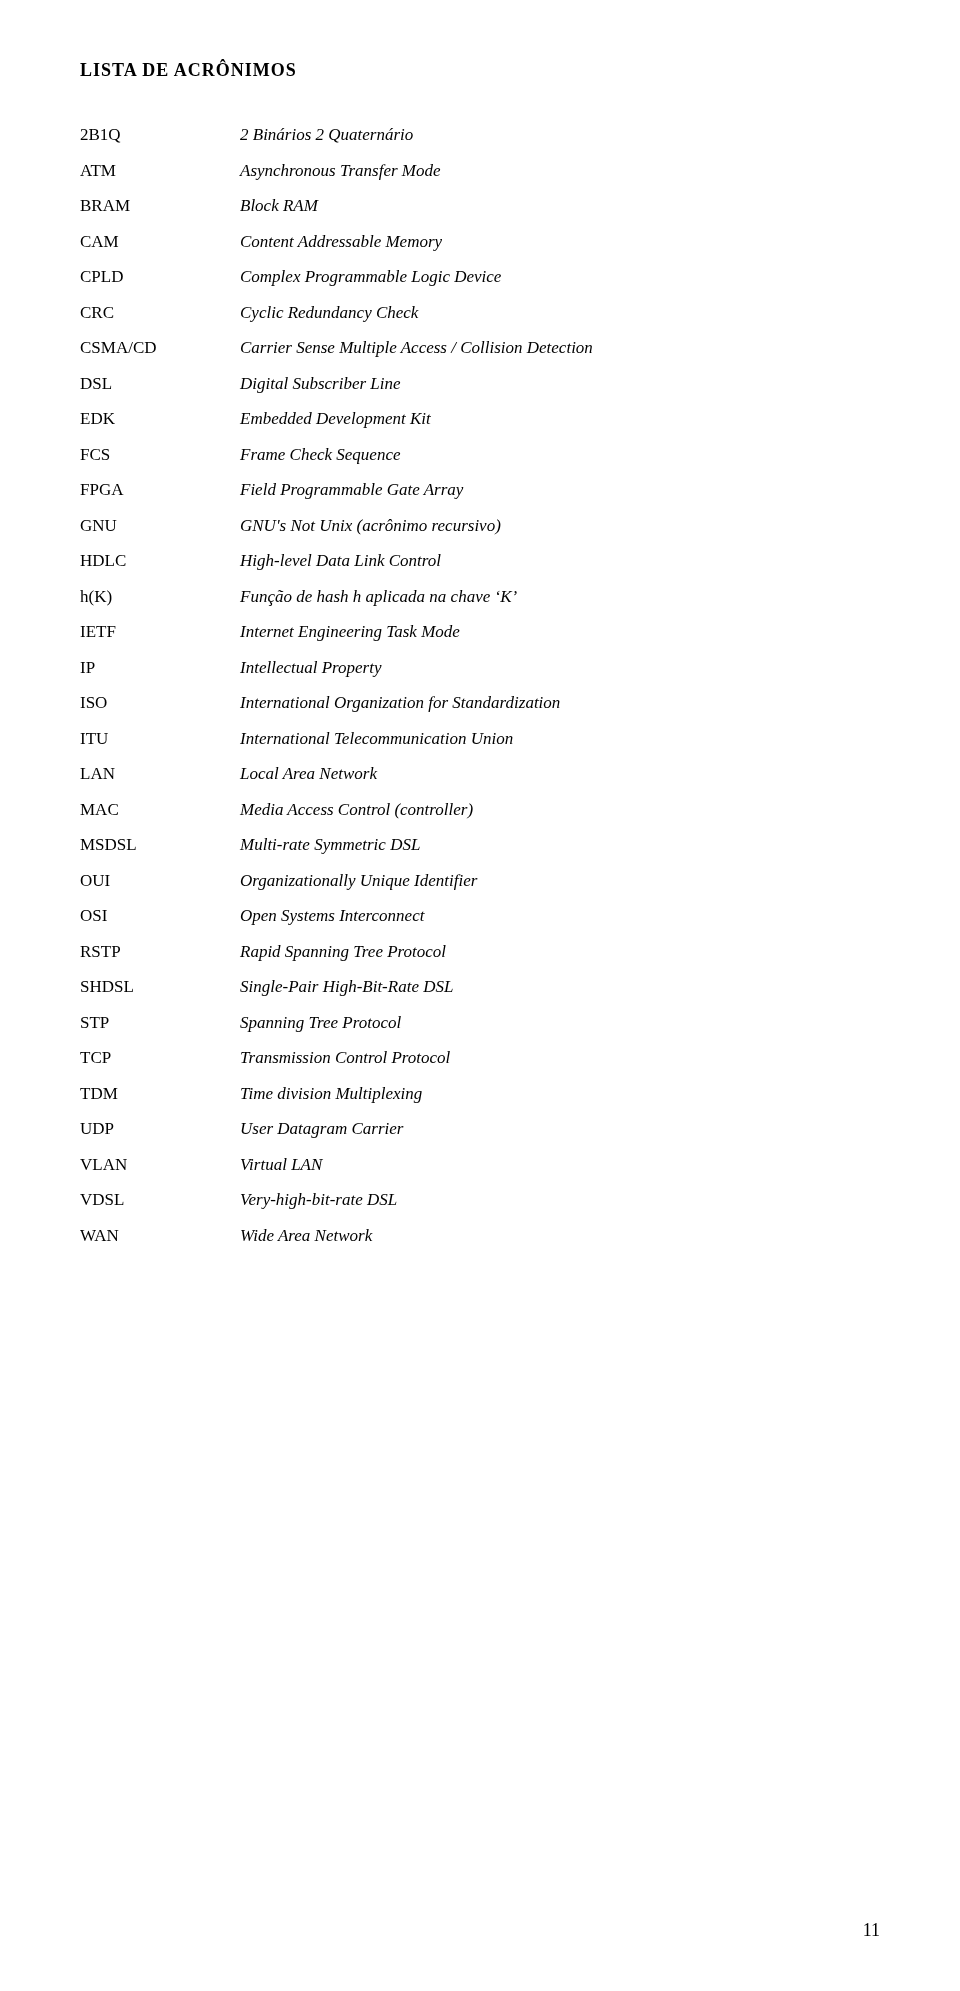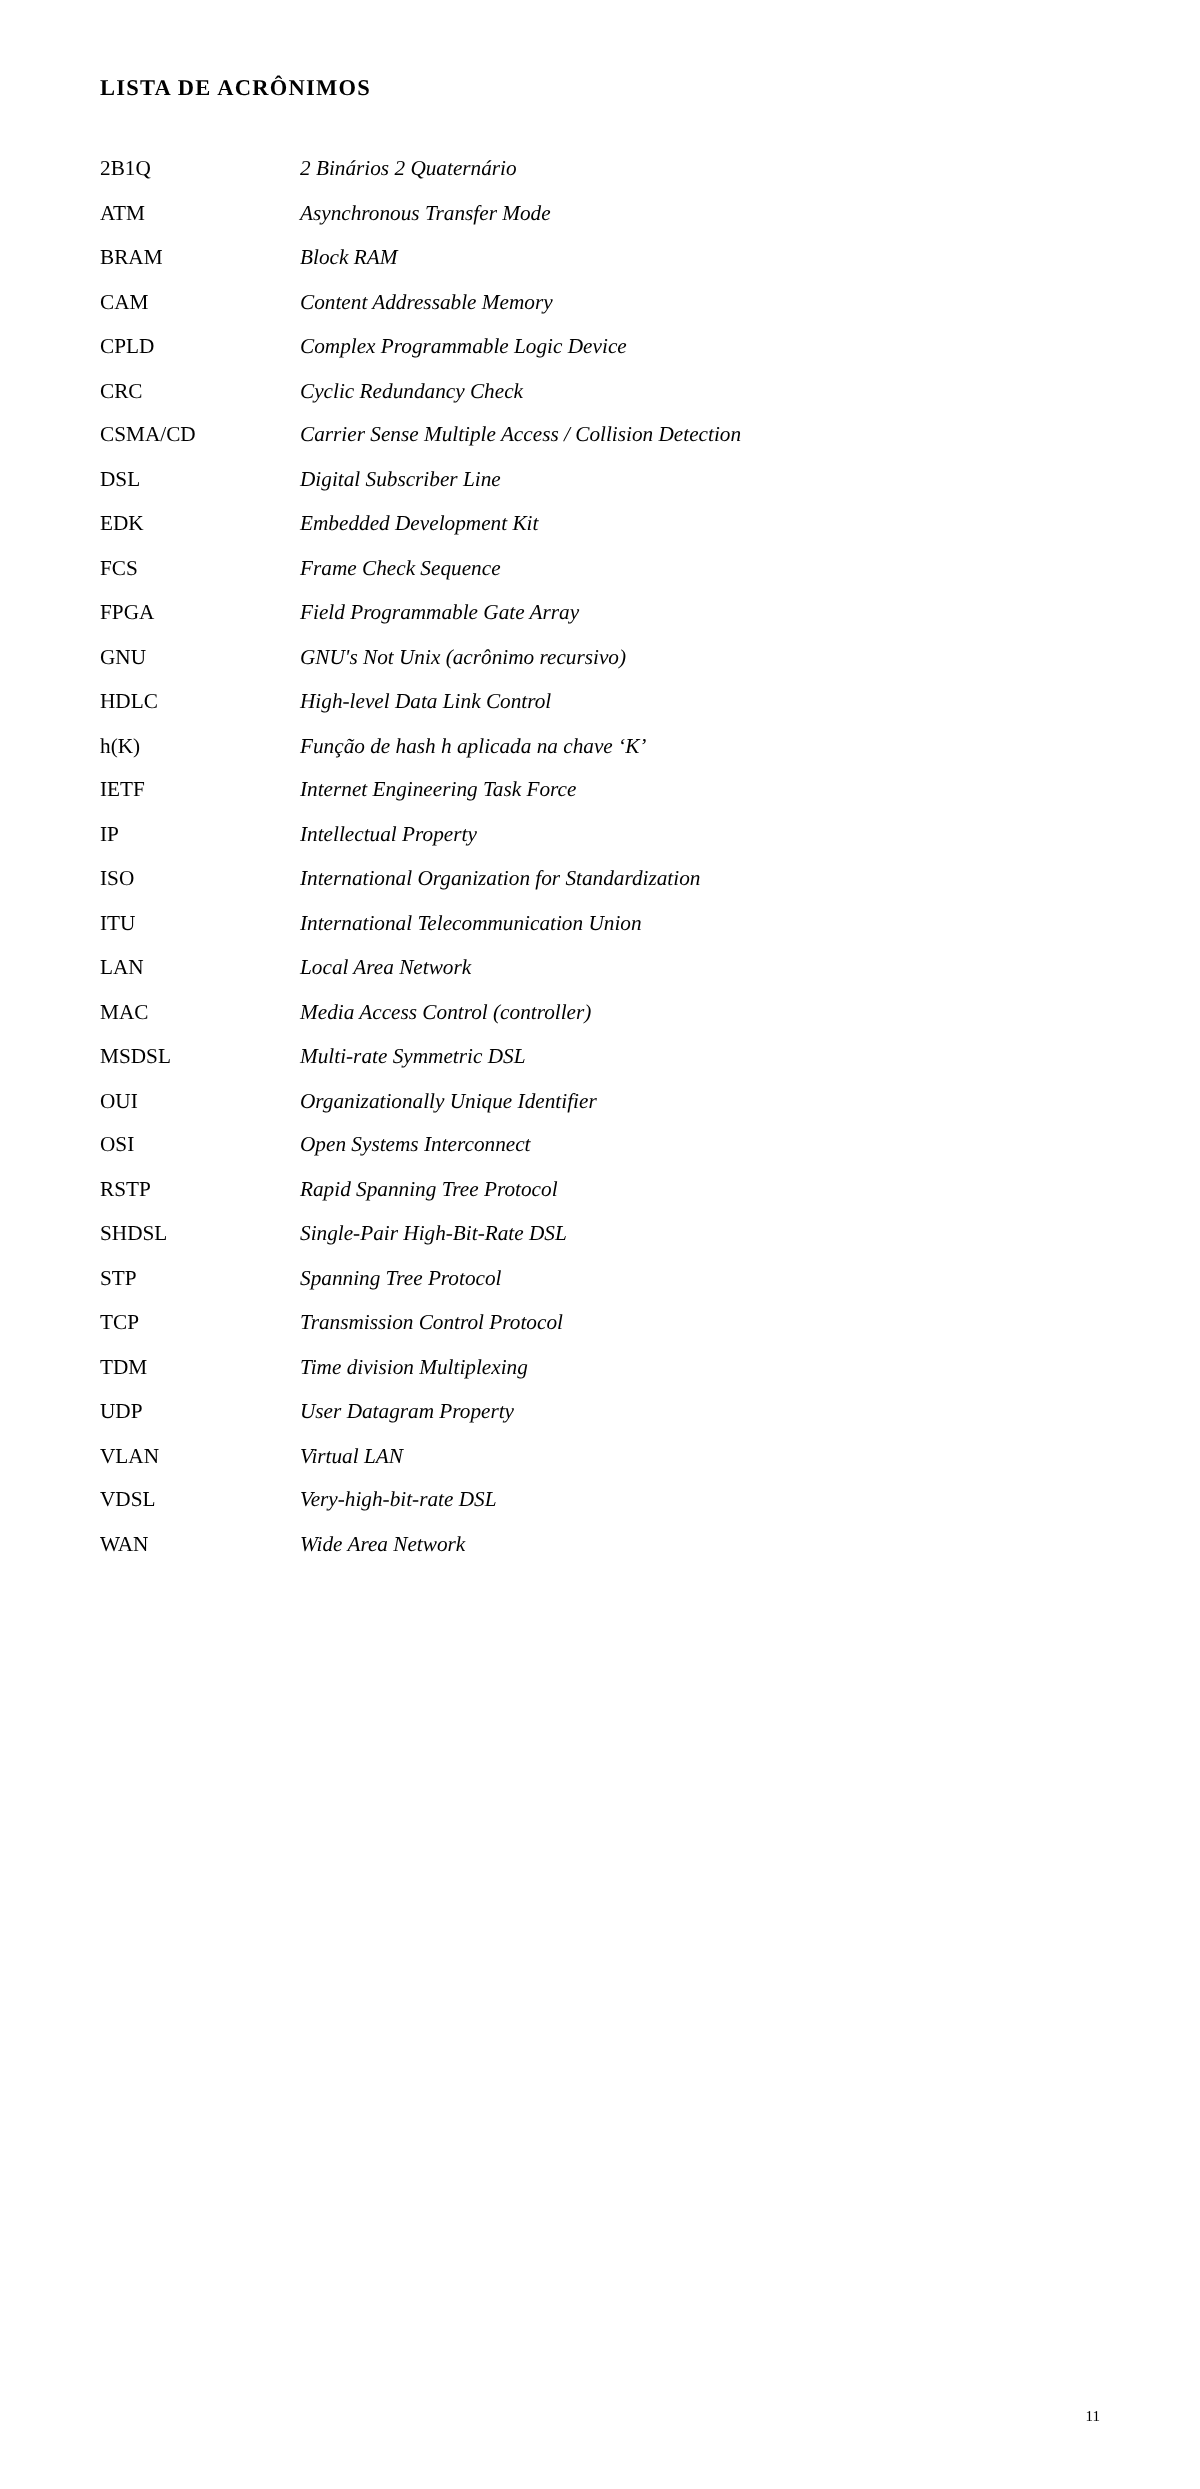--- a/index.html
+++ b/index.html
@@ -46,21 +46,21 @@
     }
 
     .acronym-table td.definition {
       font-style: italic;
     }
 
     .page-number {
       position: absolute;
       bottom: 50px;
       right: 80px;
-      font-size: 12px;
+      font-size: 18px;
       font-style: normal;
     }
   </style>
 </head>
 <body>
 
 <h1 class="page-title">Lista de Acrônimos</h1>
 
 <table class="acronym-table">
   <tbody id="acronym-tbody">
@@ -115,21 +115,21 @@
       <tr>
         <td class="abbr">HDLC</td>
         <td class="definition">High-level Data Link Control</td>
       </tr>
       <tr>
         <td class="abbr">h(K)</td>
         <td class="definition">Função de hash <em>h</em> aplicada na chave ‘K’</td>
       </tr>
       <tr>
         <td class="abbr">IETF</td>
-        <td class="definition">Internet Engineering Task Force</td>
+        <td class="definition">Internet Engineering Task Mode</td>
       </tr>
       <tr>
         <td class="abbr">IP</td>
         <td class="definition">Intellectual Property</td>
       </tr>
       <tr>
         <td class="abbr">ISO</td>
         <td class="definition">International Organization for Standardization</td>
       </tr>
       <tr>
@@ -171,21 +171,21 @@
       <tr>
         <td class="abbr">TCP</td>
         <td class="definition">Transmission Control Protocol</td>
       </tr>
       <tr>
         <td class="abbr">TDM</td>
         <td class="definition">Time division Multiplexing</td>
       </tr>
       <tr>
         <td class="abbr">UDP</td>
-        <td class="definition">User Datagram Property</td>
+        <td class="definition">User Datagram Carrier</td>
       </tr>
       <tr>
         <td class="abbr">VLAN</td>
         <td class="definition">Virtual LAN</td>
       </tr>
       <tr>
         <td class="abbr">VDSL</td>
         <td class="definition">Very-high-bit-rate DSL</td>
       </tr>
       <tr>

